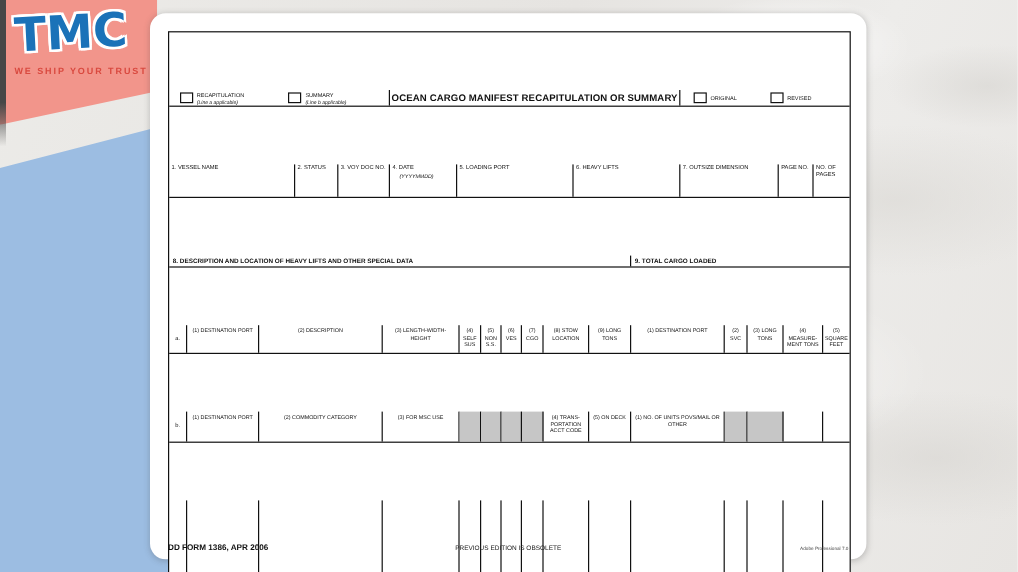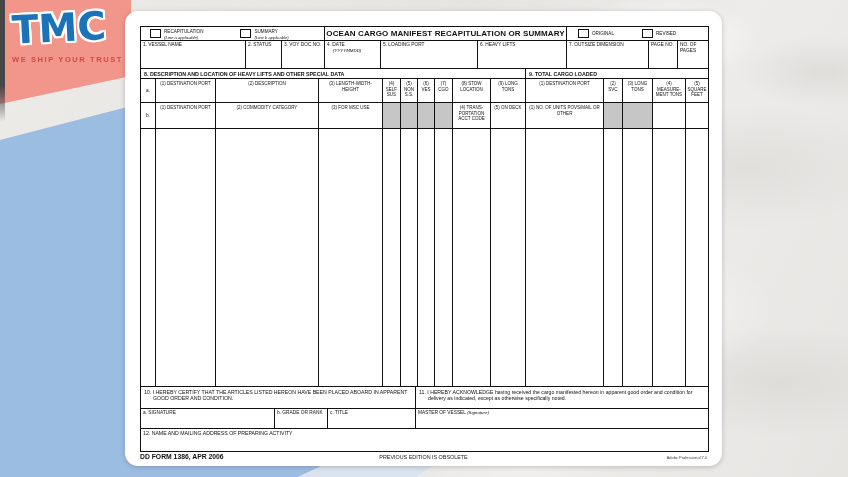--- a/index.html
+++ b/index.html
@@ -35,21 +35,21 @@
     color:#1b72b8;transform:rotate(-3deg);letter-spacing:0px;
     text-shadow:-2px -2px 0 #fff,2px -2px 0 #fff,-2px 2px 0 #fff,2px 2px 0 #fff,
       0 2px 0 #fff,2px 0 0 #fff,0 -2px 0 #fff,-2px 0 0 #fff;}
   .logo-tag{margin-top:8px;font-size:7.5px;font-weight:bold;color:#d9493f;
     letter-spacing:1.6px;white-space:nowrap;}
   
   .sheet{position:absolute;left:125px;top:11px;width:597px;height:455px;background:#fff;
     border-radius:13px;box-shadow:0 1px 5px rgba(60,60,60,.28);}
   .formtable{position:absolute;left:15px;top:15px;width:567px;border:1.6px solid #111;
     box-sizing:content-box;background:#fff;}
-  .frow{display:flex;box-sizing:border-box;border-bottom:1px solid #111;}
+  .frow{display:flex;box-sizing:border-box;border-bottom:1px solid #111;margin-top:48px;}
   .frow:last-child{border-bottom:none;}
   .fc{box-sizing:border-box;border-right:1px solid #111;flex-shrink:0;
     font-size:4.8px;line-height:1.25;color:#111;overflow:hidden;padding:1px 2px;}
   .fc:last-child{border-right:none;}
   .h-r1{height:14px}.h-r2{height:28px}.h-bar{height:10px}.h-ra{height:24px}
   .h-rb{height:26px}.h-body{height:258px}.h-r10{height:22px}.h-sig{height:20px}.h-r12{height:22px}
   
   .cbxcell{display:flex;align-items:flex-start;padding:2px 0 0 9px;}
   .cbgroup{display:flex;gap:3px;align-items:flex-start;}
   .cbx{display:inline-block;width:9px;height:7px;border:1px solid #111;background:#fff;flex-shrink:0;}

